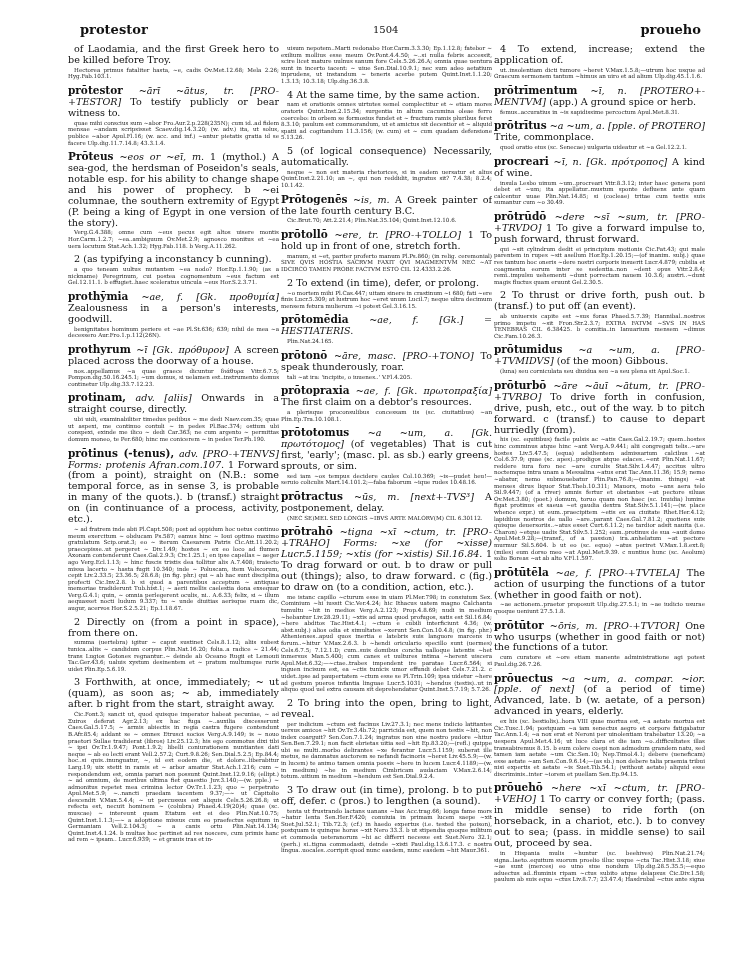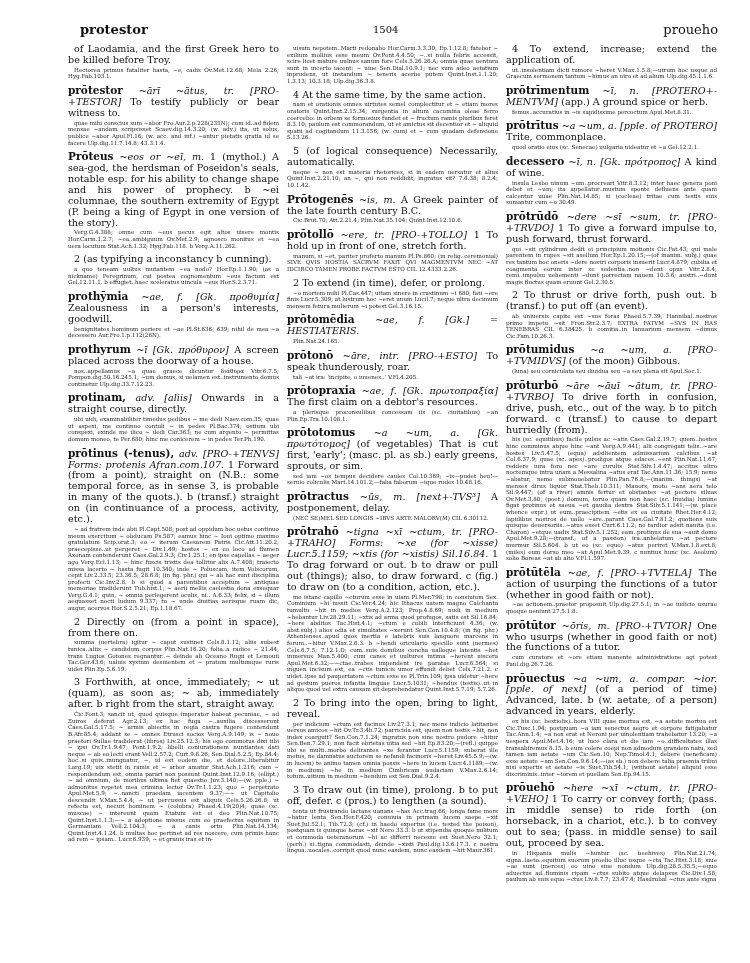--- a/index.html
+++ b/index.html
@@ -5,24 +5,24 @@
     html, body { margin: 0; padding: 0; background: #ffffff; }
     body {
       width: 750px; height: 963px; overflow: hidden; position: relative;
       font-family: "DejaVu Serif", "Liberation Serif", serif; color: #111;
     }
     .header {
       position: absolute; top: 22px; left: 68px; right: 32px; height: 18px;
     }
     .guide-left { position: absolute; left: 0; top: 0; font-weight: bold; font-size: 13px; margin-left: 12px; }
     .page-no { position: absolute; left: 305px; top: 2px; font-size: 10px; }
-    .guide-right { position: absolute; right: 0; top: 0; font-weight: normal; font-size: 13px; }
+    .guide-right { position: absolute; right: 17px; top: 0; font-weight: bold; font-size: 13px; }
     .columns {
       position: absolute; top: 44px; left: 68px; width: 650px; height: 900px;
-      display: flex; gap: 8px;
+      display: flex; gap: 2px;
     }
     .col { width: 211px; font-size: 9.6px; line-height: 10.9px; overflow: hidden; }
     .entry { margin-bottom: 5px; }
     .def { font-size: 9.6px; line-height: 10.9px; text-align: justify; }
     .quote { font-size: 5.6px; line-height: 6.6px; text-align: justify; margin: 1px 0 3px 0; color: #222; }
     .indent { text-indent: 6px; }
     .hw { font-weight: bold; font-size: 10.5px; }
     .gram { font-style: italic; }
   </style>
 </head>
@@ -99,21 +99,21 @@
       </div>
       <div class="entry">
         <div class="def indent"><span>2 To extend (in time), defer, or prolong.</span></div>
         <div class="quote indent">~o mortem mihi Pl.Cas.447; uitam sinere in crastinum ~i 680; fati ~ere finis Lucr.5.309; at lustrum hoc ~eret unum Lucil.7; neque ultra decimum mensem fetura mulierum ~i potest Gel.3.16.15.</div>
       </div>
       <div class="entry">
         <div class="def"><span class="hw">prōtomēdia</span> <span class="gram">~ae, f. [Gk.] = HESTIATERIS.</span> </div>
         <div class="quote indent">Plin.Nat.24.165.</div>
       </div>
       <div class="entry">
-        <div class="def"><span class="hw">prōtonō</span> <span class="gram">~āre, intr. [PRO-+ESTO]</span> <span>To speak thunderously, roar.</span></div>
+        <div class="def"><span class="hw">prōtonō</span> <span class="gram">~āre, masc. [PRO-+TONO]</span> <span>To speak thunderously, roar.</span></div>
         <div class="quote indent">tali ~at ira: 'incipite, o iuuenes..' V.Fl.4.205.</div>
       </div>
       <div class="entry">
         <div class="def"><span class="hw">prōtopraxia</span> <span class="gram">~ae, f. [Gk. πρωτοπραξία]</span> <span>The first claim on a debtor's resources.</span></div>
         <div class="quote indent">a plerisque proconsulibus concessam iis (sc. ciuitatibus) ~an Plin.Ep.Tra.10.108.1.</div>
       </div>
       <div class="entry">
         <div class="def"><span class="hw">prōtotomus</span> <span class="gram">~a ~um, a. [Gk. πρωτότομος]</span> <span>(of vegetables) That is cut first, 'early'; (masc. pl. as sb.) early greens, sprouts, or sim.</span></div>
         <div class="quote indent">sed iam ~os tempus decidere caules Col.10.369; ~is—pudet heu!—seruio coliculis Mart.14.101.2;—faba faborum ~ique rudes 10.48.16.</div>
       </div>
@@ -141,21 +141,21 @@
       </div>
       <div class="entry">
         <div class="def"><span class="hw">prōtrīmentum</span> <span class="gram">~ī, n. [PROTERO+-MENTVM]</span> <span>(app.) A ground spice or herb.</span></div>
         <div class="quote indent">femus..accuratius in ~is sapidissime percoctum Apul.Met.8.31.</div>
       </div>
       <div class="entry">
         <div class="def"><span class="hw">prōtrītus</span> <span class="gram">~a ~um, a. [pple. of PROTERO]</span> <span>Trite, commonplace.</span></div>
         <div class="quote indent">quod oratio eius (sc. Senecae) uulgaria uideatur et ~a Gel.12.2.1.</div>
       </div>
       <div class="entry">
-        <div class="def"><span class="hw">decessero</span> <span class="gram">~ī, n. [Gk. πρότροπος]</span> <span>A kind of wine.</span></div>
+        <div class="def"><span class="hw">procreari</span> <span class="gram">~ī, n. [Gk. πρότροπος]</span> <span>A kind of wine.</span></div>
         <div class="quote indent">insula Lesbo uinum ~um..procreari Vitr.8.3.12; inter haec genera poni debet et ~um; ita appellatur..mustum sponte defluens ante quam calcentur uuae Plin.Nat.14.85; si (cocleae) tritae cum testis suis sumantur cum ~o 30.49.</div>
       </div>
       <div class="entry">
         <div class="def"><span class="hw">prōtrūdō</span> <span class="gram">~dere ~sī ~sum, tr. [PRO-+TRVDO]</span> <span>1 To give a forward impulse to, push forward, thrust forward.</span></div>
         <div class="quote indent">qui ~sit cylindrum dedit ei principium motionis Cic.Fat.43; qui male parentem in rupes ~sit asellum Hor.Ep.1.20.15;—(of inanim. subj.) quae res tantum hoc oneris ~dere nostri corporis insuerit Lucr.4.879; cubilia et coagmenta eorum inter se sedentia..non ~dent opus Vitr.2.8.4; remi..impulsu uehementi ~dunt porrectam nauem 10.3.6; austri..~dunt magis fluctus quam eruunt Gel.2.30.5.</div>
       </div>
       <div class="entry">
         <div class="def indent"><span>2 To thrust or drive forth, push out. b (transf.) to put off (an event).</span></div>
         <div class="quote indent">ab uniuersis capite est ~sus foras Phaed.5.7.39; Hannibal..nostros primo impetu ~sit Fron.Str.2.3.7; EXTRA FATVM ~SVS IN HAS TENEBRAS CIL 6.38425.  b comitia..in Ianuarium mensem ~dimus Cic.Fam.10.26.3.</div>
       </div>

